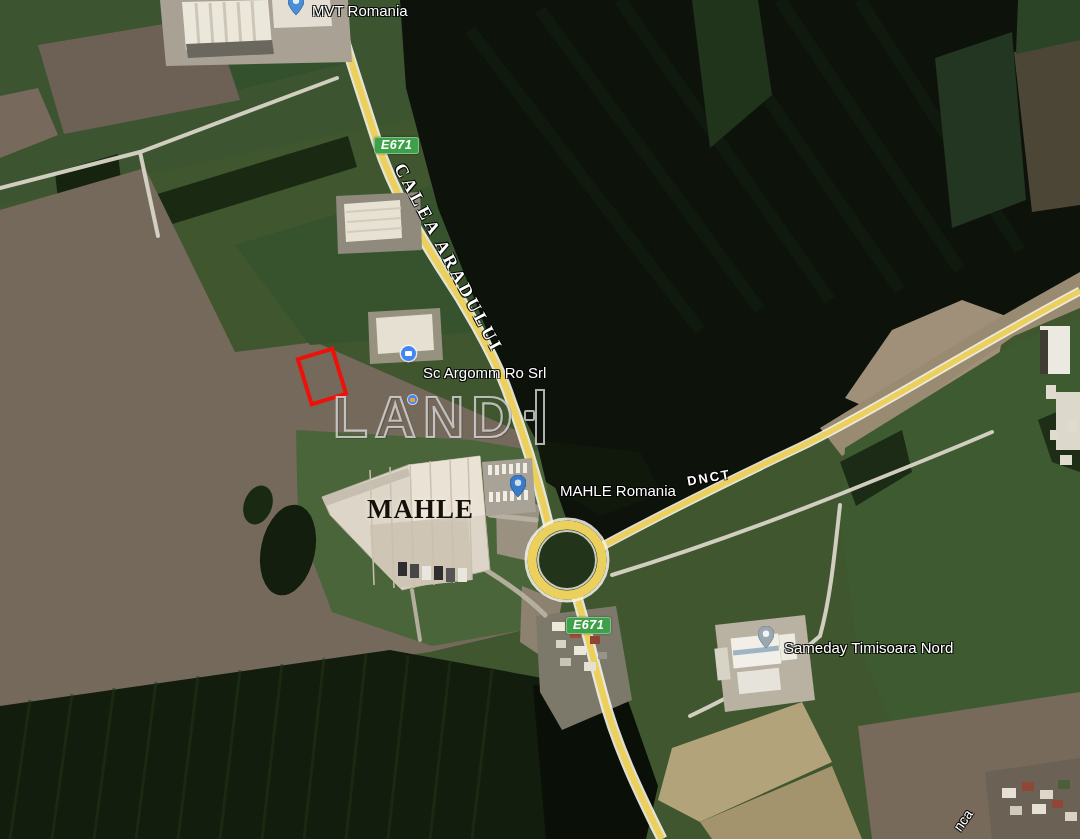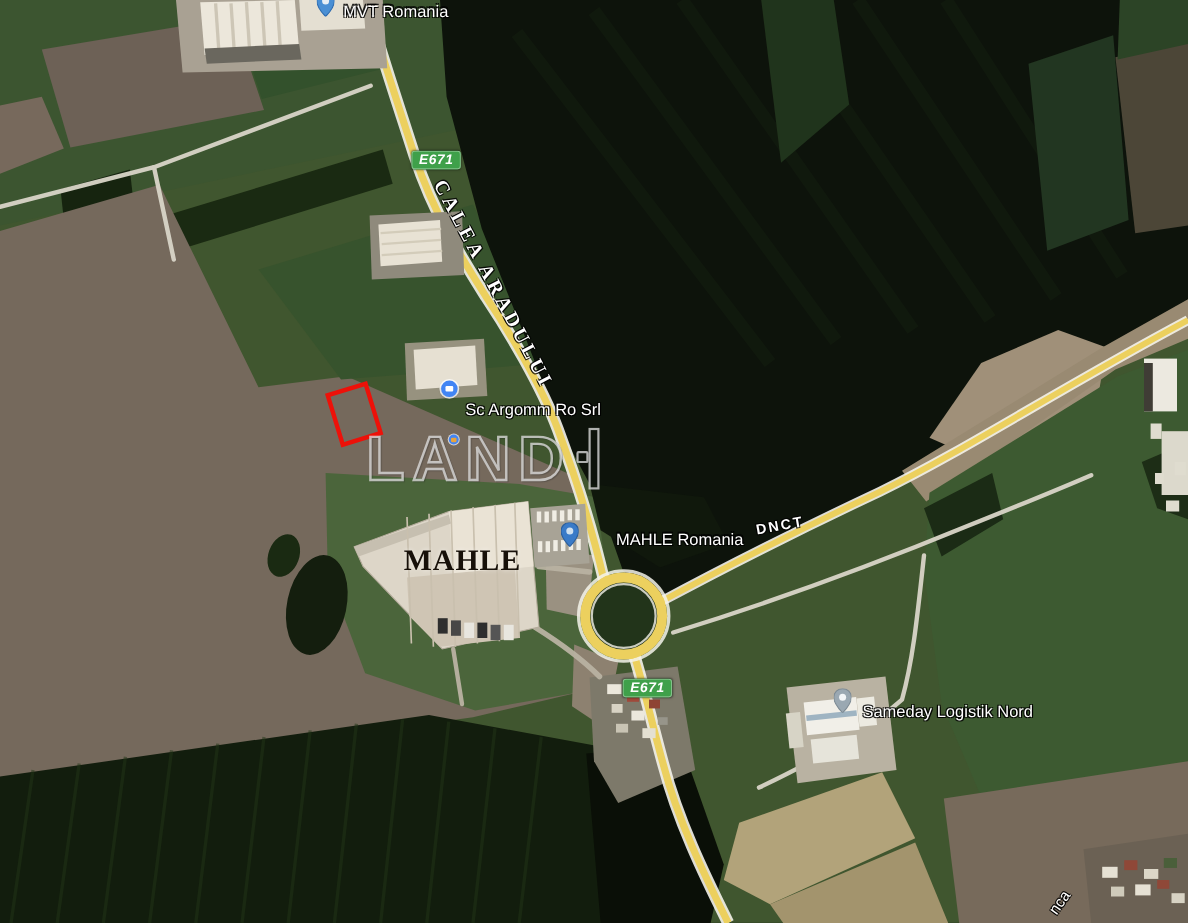--- a/index.html
+++ b/index.html
@@ -328,17 +328,17 @@
   <div class="road-small" style="left:686px;top:474px;transform:rotate(-10deg);transform-origin:0 0;">DNCT</div>
 
   <div class="route-badge" style="left:566px;top:617px;">E671</div>
 
   <div class="pin" style="left:758px;top:626px;">
     <svg width="16" height="22" viewBox="0 0 16 22">
       <path d="M8 0C3.6 0 0 3.5 0 7.8 0 13.6 8 22 8 22s8-8.4 8-14.2C16 3.5 12.4 0 8 0z" fill="#9aa8b2" stroke="#7c8a94"></path>
       <circle cx="8" cy="7.8" r="3.2" fill="#f2f5f7"></circle>
     </svg>
   </div>
-  <div class="poi-label" style="left:784px;top:639px;">Sameday Logistik Nord</div>
+  <div class="poi-label" style="left:784px;top:639px;">Sameday Timisoara Nord</div>
 
   <div class="poi-label" style="left:963px;top:818px;transform:rotate(-55deg);transform-origin:0 100%;font-size:14px;">nca</div>
 
 </div>
 
 </body></html>

